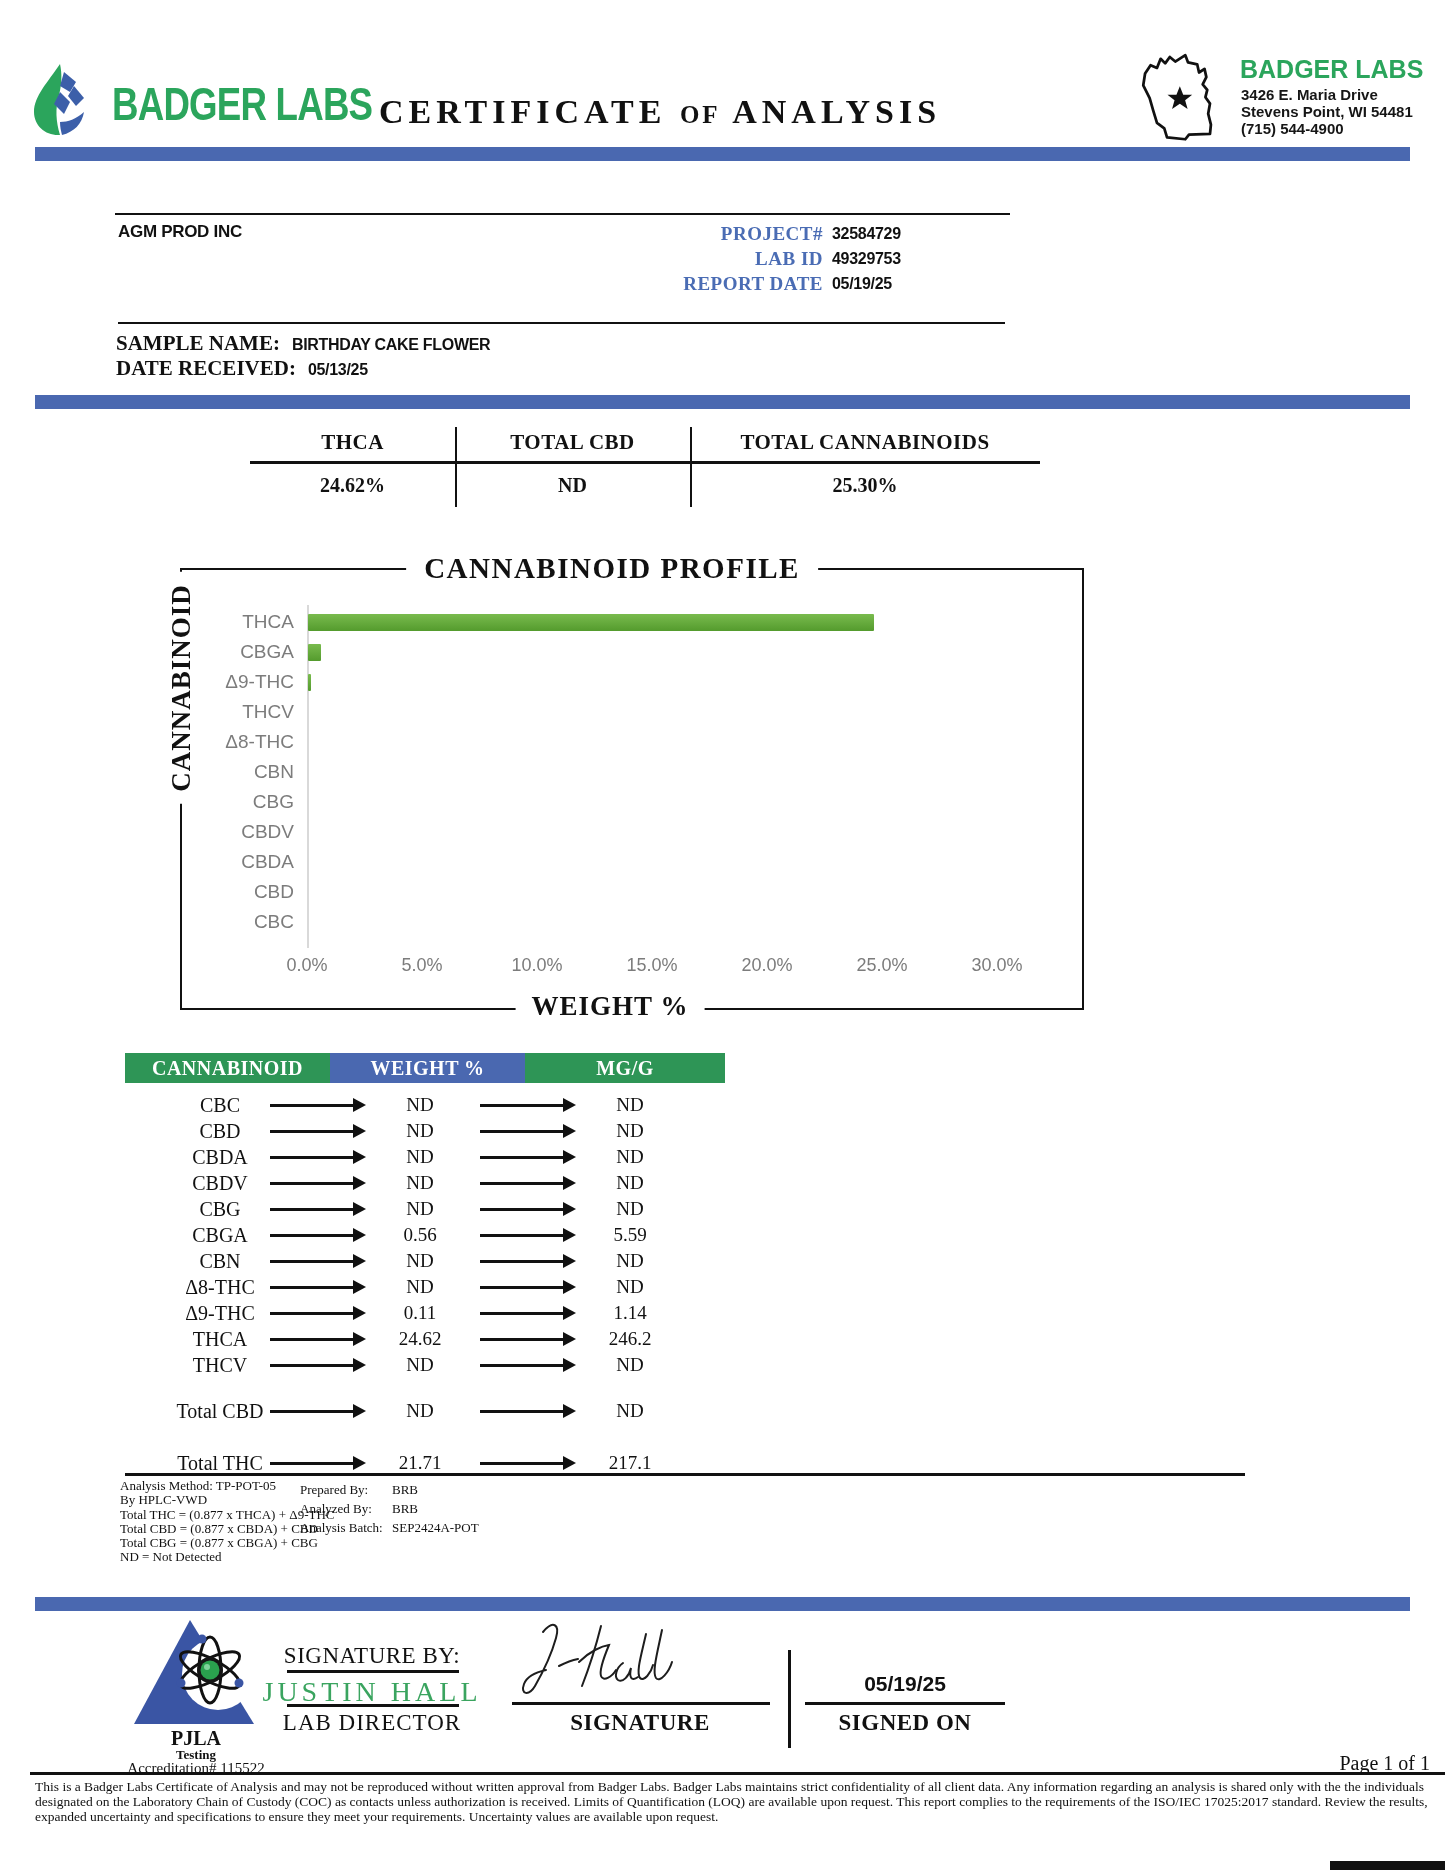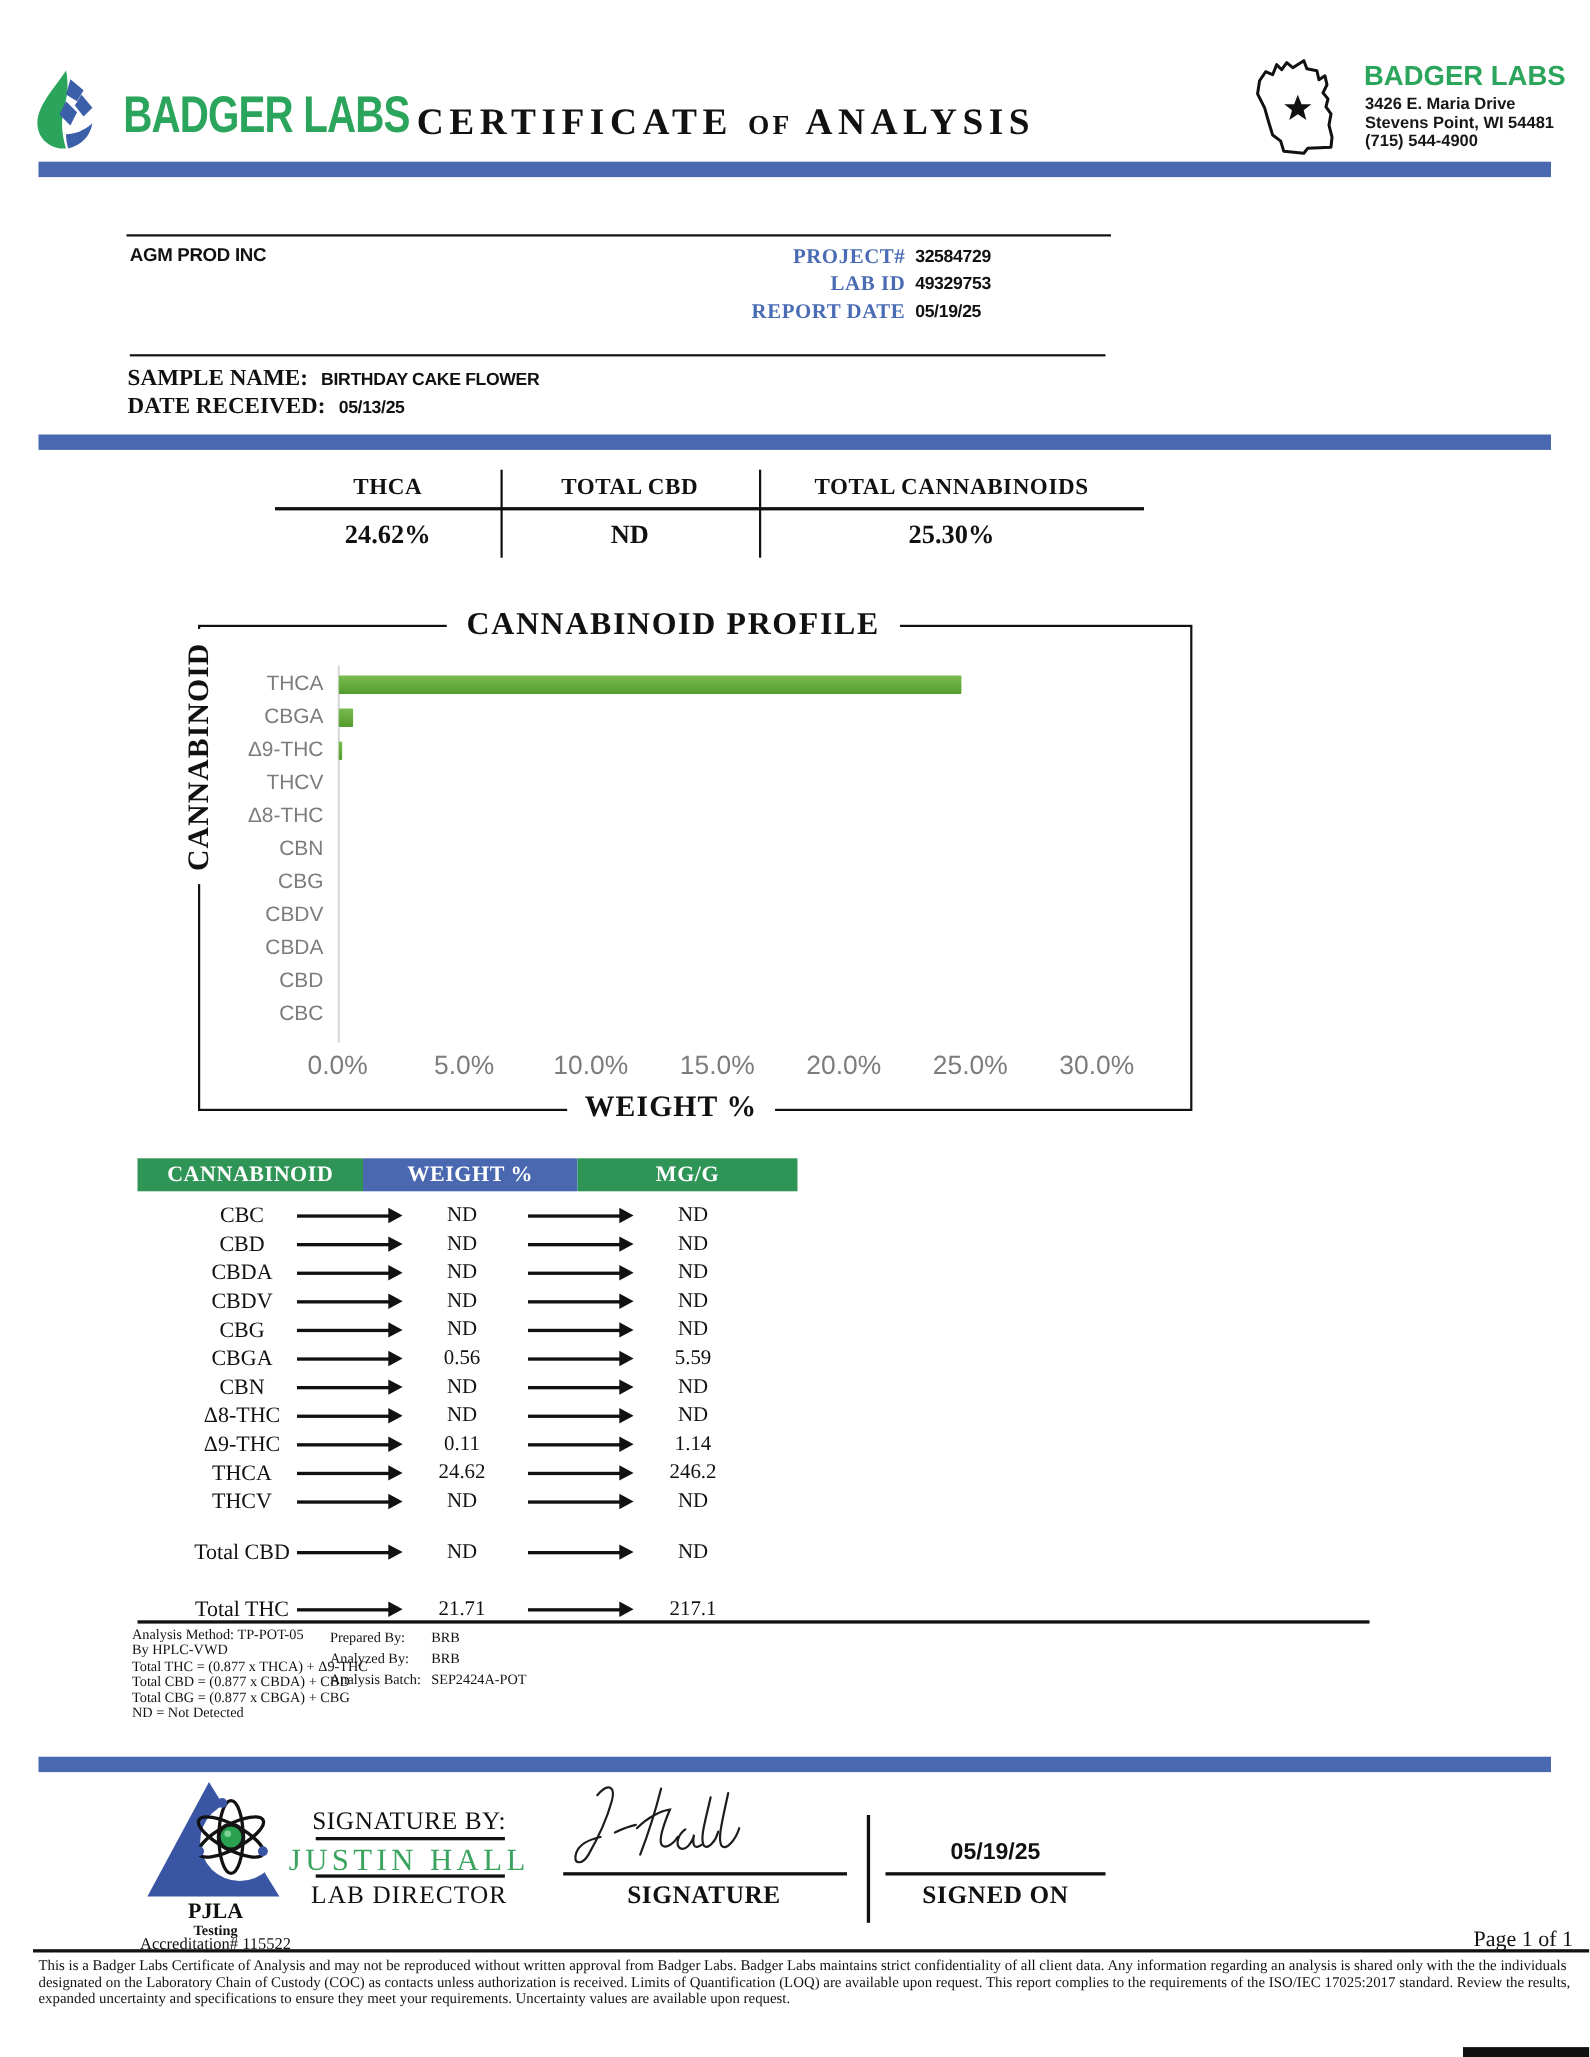--- a/index.html
+++ b/index.html
@@ -20,33 +20,33 @@
 
   
   .rep-word{color:#4a6cb4;font-weight:700;font-size:29px;text-decoration:underline;letter-spacing:1px;}
   .prep-label{color:#111;font-weight:700;font-size:24px;letter-spacing:.5px;}
   .bold-sans{font-family:"Liberation Sans",sans-serif;font-weight:700;letter-spacing:-.3px;}
   .meta-label{color:#4a6cb4;font-weight:700;font-size:19px;letter-spacing:.5px;}
   .serif-label{font-weight:700;font-size:21px;}
 
   
   .sum-head{font-weight:700;font-size:21px;letter-spacing:.5px;text-align:center;}
-  .sum-val{font-weight:700;font-size:24px;text-align:center;}
+  .sum-val{font-weight:700;font-size:20px;text-align:center;}
 
   
   .chart-box{position:absolute;left:180px;top:568px;width:900px;height:438px;border:2.5px solid #111;}
   .chart-title{position:absolute;left:612px;top:568px;transform:translate(-50%,-50%);
                background:#fff;padding:0 18px;font-weight:700;font-size:29px;letter-spacing:1.5px;white-space:nowrap;}
   .chart-xlabel{position:absolute;left:610px;top:1006px;transform:translate(-50%,-50%);
                 background:#fff;padding:0 16px;font-weight:700;font-size:27px;letter-spacing:1px;white-space:nowrap;}
   .chart-ylabel{position:absolute;left:181px;top:688px;transform:translate(-50%,-50%) rotate(-90deg);
                 background:#fff;padding:0 12px;font-weight:700;font-size:27px;letter-spacing:1px;white-space:nowrap;}
   .cat-label{position:absolute;font-family:"Liberation Sans",sans-serif;color:#7c7c7c;font-size:19px;
              width:105px;text-align:right;height:22px;line-height:22px;}
-  .tick-label{position:absolute;font-family:"Liberation Sans",sans-serif;color:#7c7c7c;font-size:24px;
+  .tick-label{position:absolute;font-family:"Liberation Sans",sans-serif;color:#7c7c7c;font-size:18px;
               width:84px;text-align:center;}
   .bar{position:absolute;height:17px;background:linear-gradient(#79bb4e,#549b2d);border-radius:1px;}
   .axis-v{position:absolute;width:2px;background:#d9d9d9;}
 
   
   .th-cell{position:absolute;top:0;height:30px;line-height:30px;text-align:center;color:#fff;
            font-weight:700;font-size:20px;letter-spacing:.5px;}
   .trow{position:absolute;left:0;width:680px;height:26px;}
   .t-name{position:absolute;left:0;top:0;width:190px;height:26px;line-height:26px;text-align:center;font-size:20px;}
   .t-val1{position:absolute;left:240px;top:0;width:110px;height:26px;line-height:26px;text-align:center;font-size:19px;}

